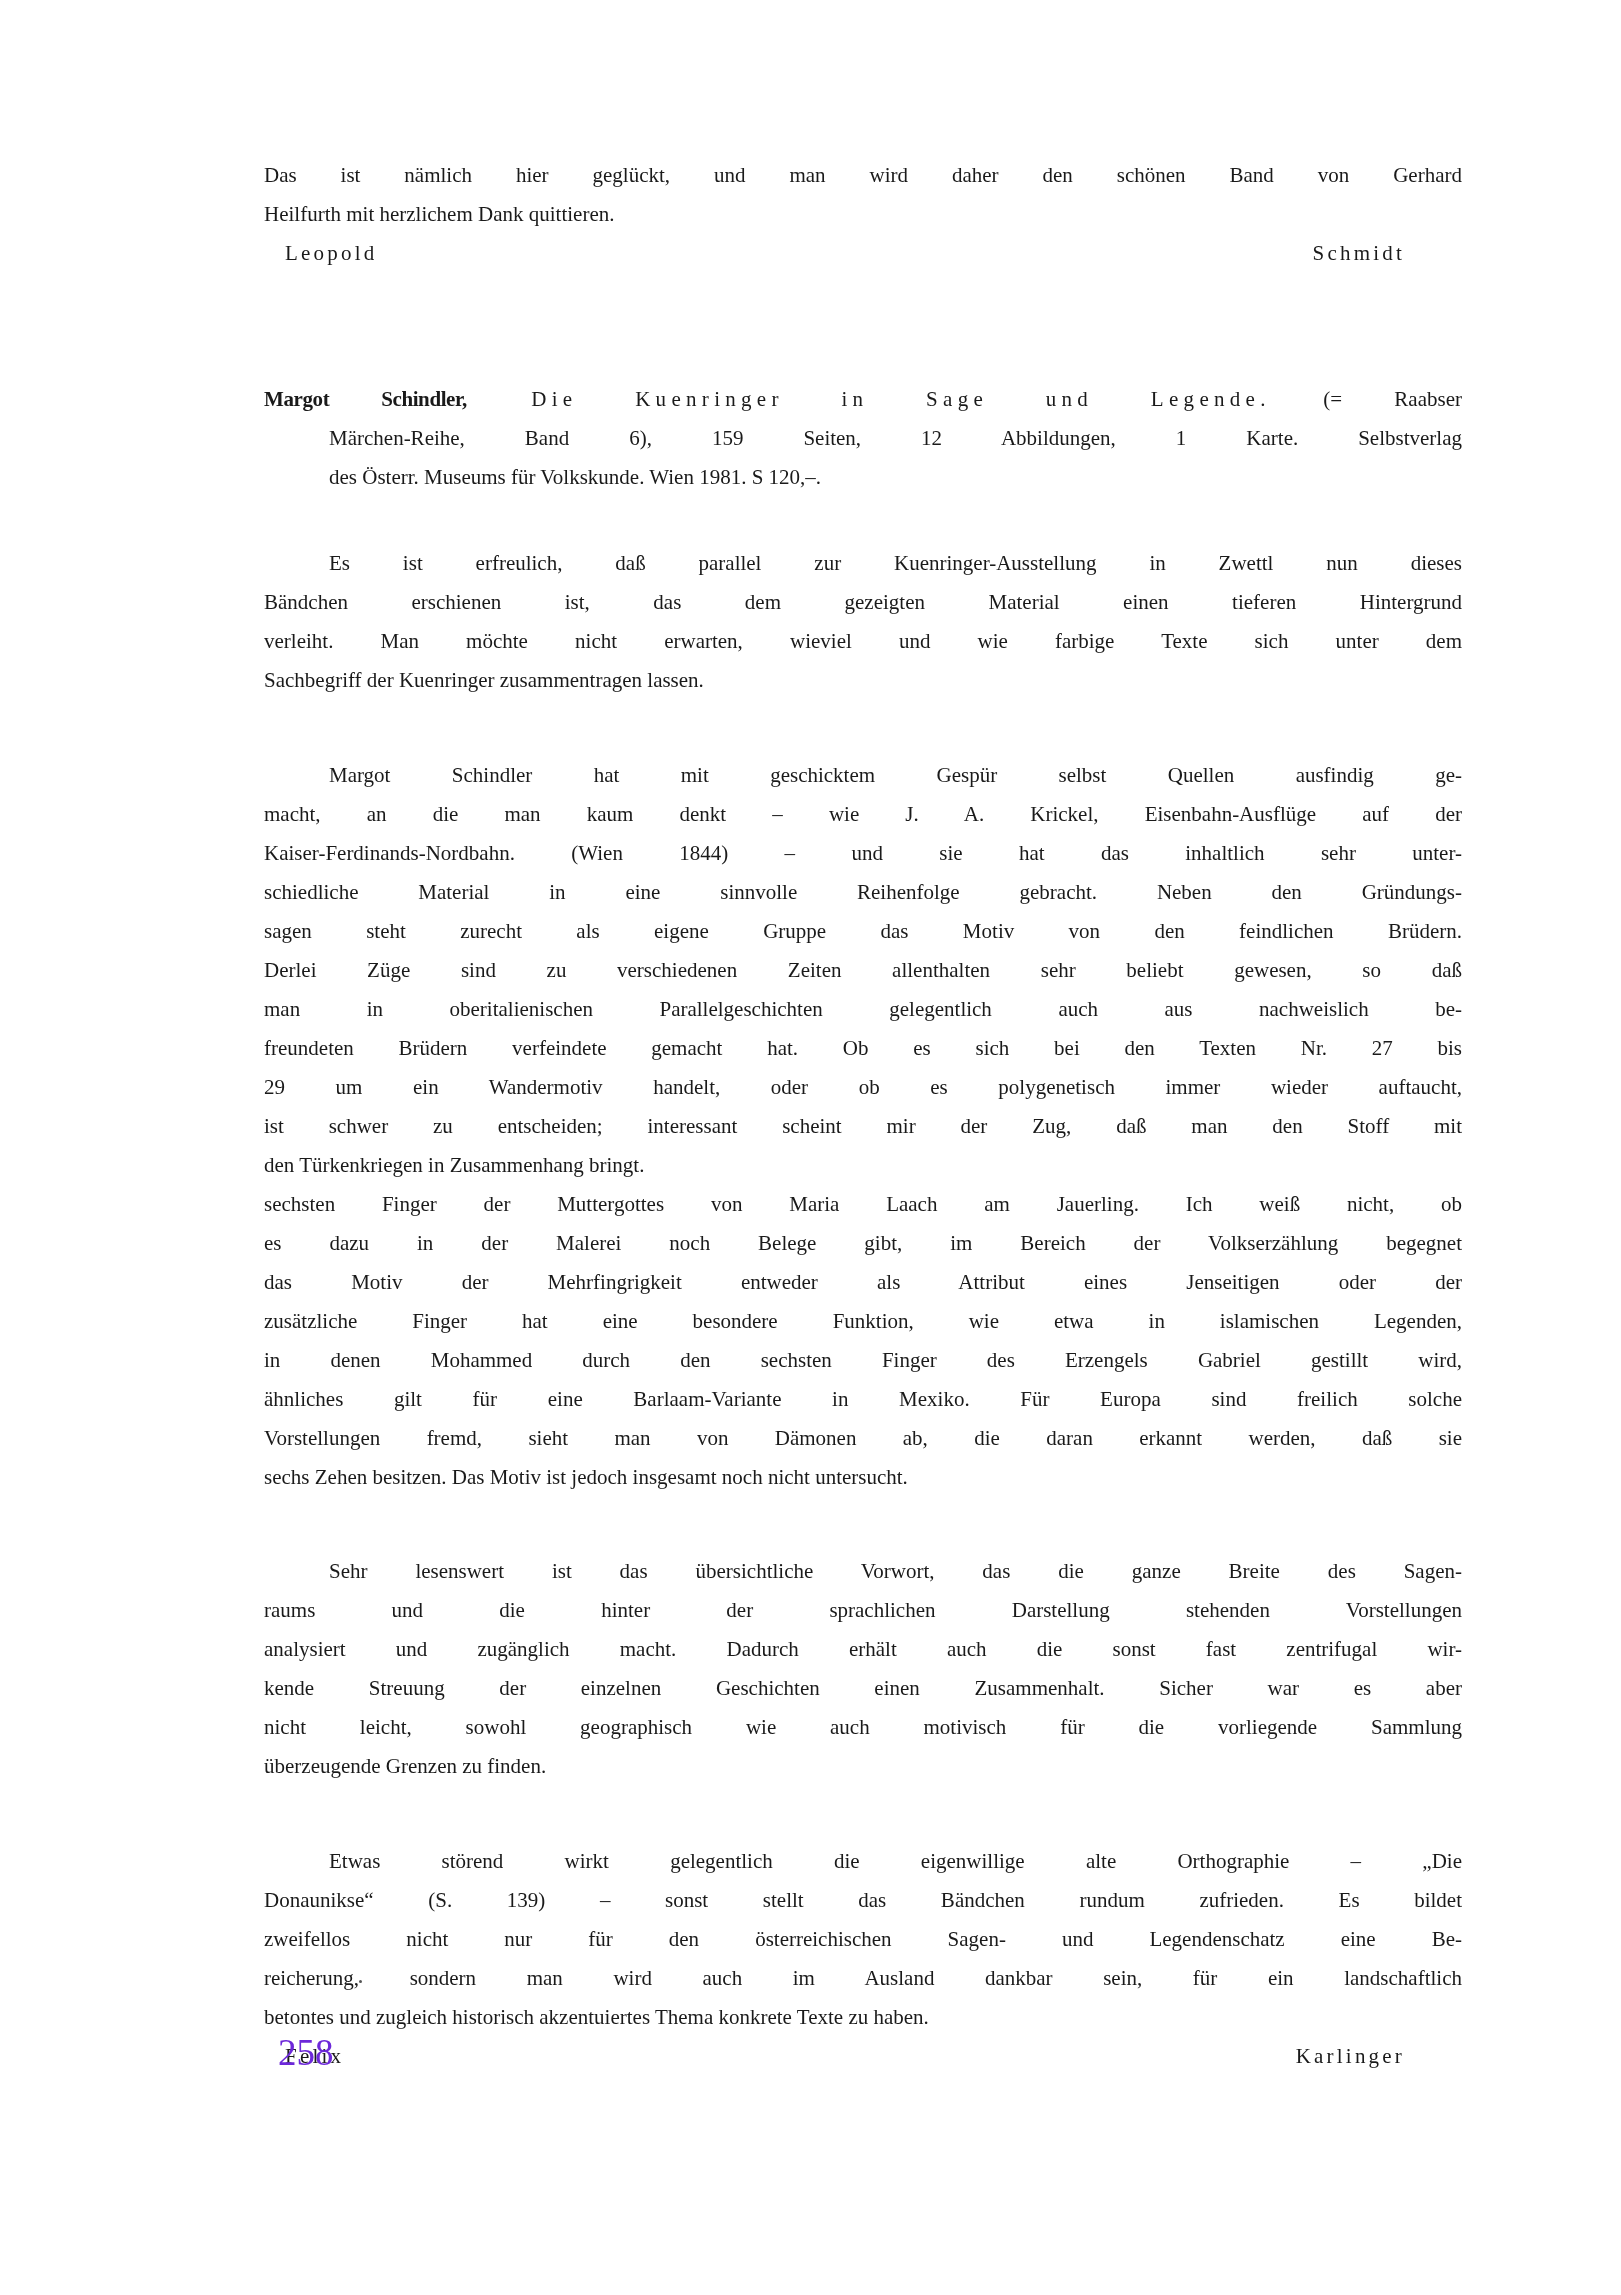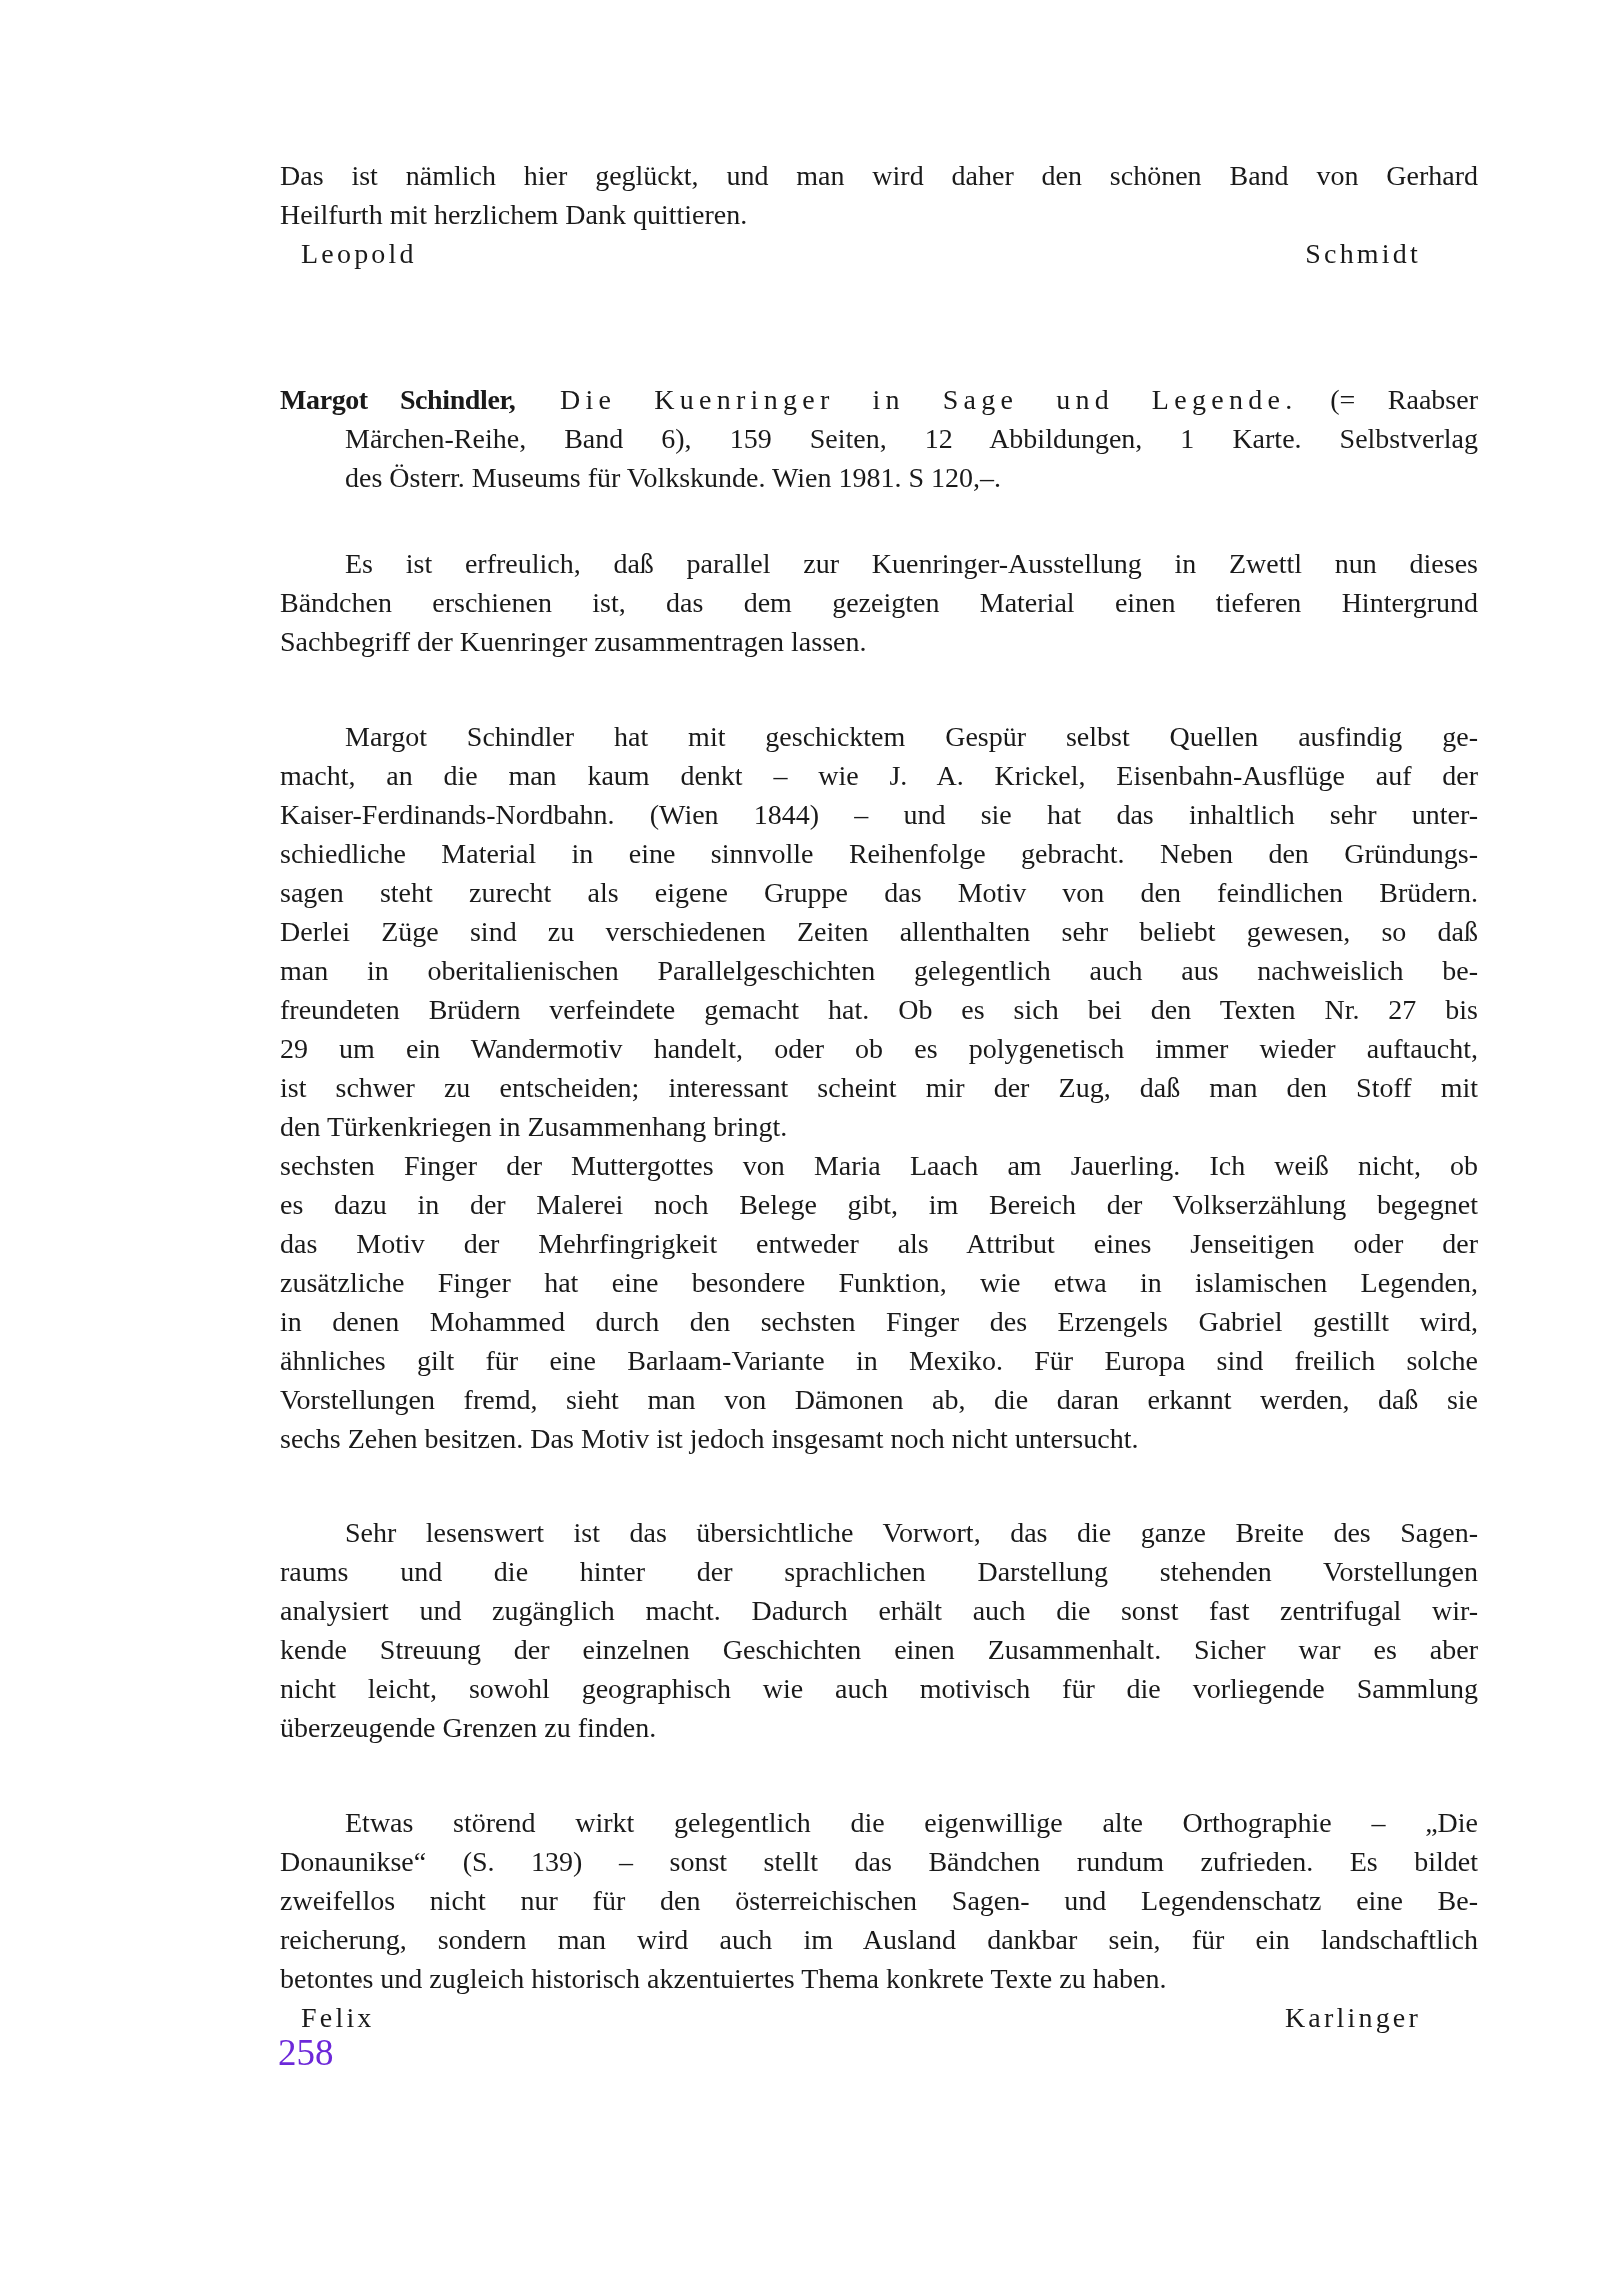--- a/index.html
+++ b/index.html
@@ -1,20 +1,20 @@
 <!DOCTYPE html>
 <html style="font-size:13px"><head>
 <meta charset="utf-8">
 <style>
   html, body { margin: 0; padding: 0; background: #ffffff; }
   body { width: 1622px; height: 2295px; position: relative; overflow: hidden; }
   .page {
-    position: absolute; left: 280px; top: 156px; width: 1198px;
+    position: absolute; left: 264px; top: 156px; width: 1198px;
     font-family: "Liberation Serif", "DejaVu Serif", serif;
-    font-size: 28px; line-height: 39px; color: #1a1a1a;
+    font-size: 21px; line-height: 39px; color: #1a1a1a;
   }
   .line { display: block; white-space: nowrap; text-align: justify; text-align-last: justify; height: 39px; }
   .line.last { text-align-last: left; }
   .ind { padding-left: 65px; margin-top: 36px; }
   .hang { padding-left: 65px; }
   .sig { text-align: right; padding-right: 57px; letter-spacing: 3.2px; margin-left: 21px; }
   .spaced { letter-spacing: 5.3px; margin-left: 12px; }
   .bold { font-weight: bold; letter-spacing: -0.4px; }
   .gap-s { height: 11.4px; }
   .gap-m { height: 19.5px; }
@@ -39,20 +39,21 @@
     <span class="line"><span class="bold">Margot Schindler,</span> <span class="spaced">Die Kuenringer in Sage und Legende.</span> <span>(= Raabser</span></span>
     <span class="line hang">Märchen-Reihe, Band 6), 159 Seiten, 12 Abbildungen, 1 Karte. Selbstverlag</span>
     <span class="line last hang">des Österr. Museums für Volkskunde. Wien 1981. S 120,–.</span>
   </div>
 
   <div class="gap-s"></div>
 
   <div>
     <span class="line ind">Es ist erfreulich, daß parallel zur Kuenringer-Ausstellung in Zwettl nun dieses</span>
     <span class="line">Bändchen erschienen ist, das dem gezeigten Material einen tieferen Hintergrund</span>
+    <span class="line">verleiht. Man möchte nicht erwarten, wieviel und wie farbige Texte sich unter dem</span>
     <span class="line last">Sachbegriff der Kuenringer zusammentragen lassen.</span>
   </div>
 
   <div class="gap-m"></div>
 
   <div>
     <span class="line ind">Margot Schindler hat mit geschicktem Gespür selbst Quellen ausfindig ge-</span>
     <span class="line">macht, an die man kaum denkt – wie J. A. Krickel, Eisenbahn-Ausflüge auf der</span>
     <span class="line">Kaiser-Ferdinands-Nordbahn. (Wien 1844) – und sie hat das inhaltlich sehr unter-</span>
     <span class="line">schiedliche Material in eine sinnvolle Reihenfolge gebracht. Neben den Gründungs-</span>

